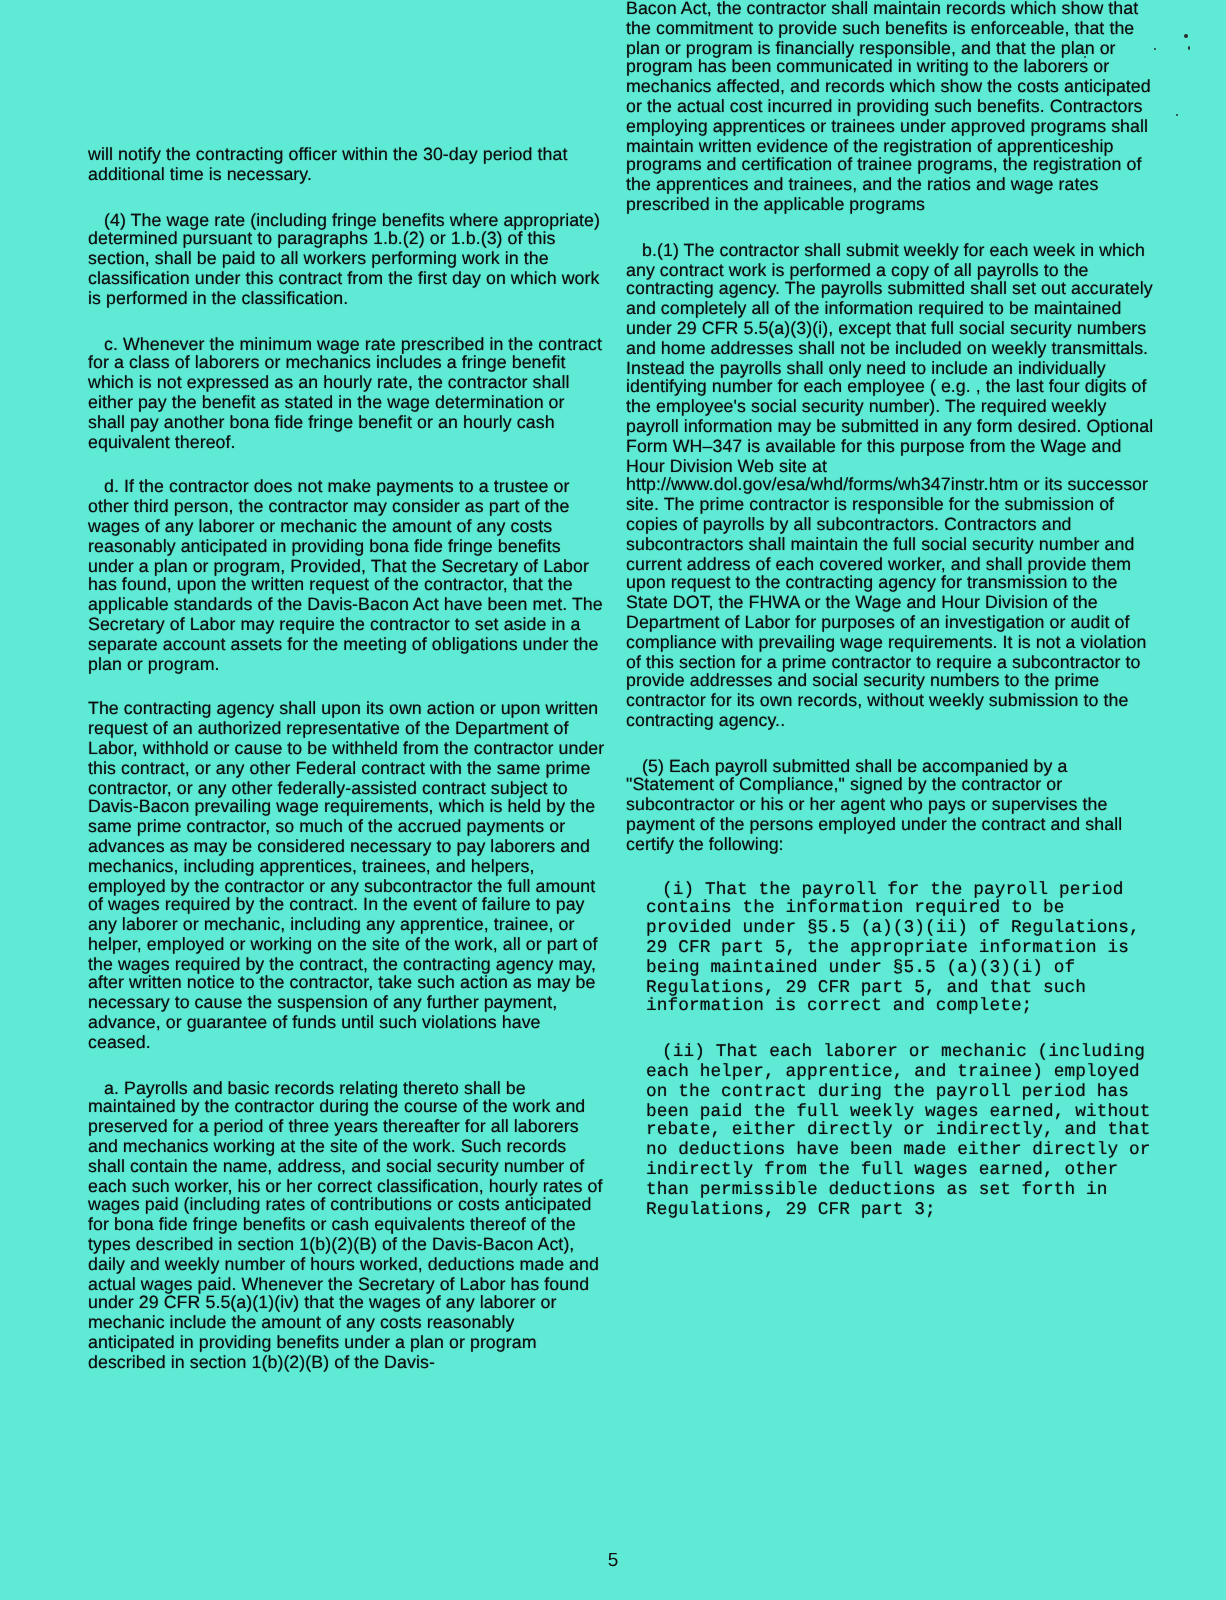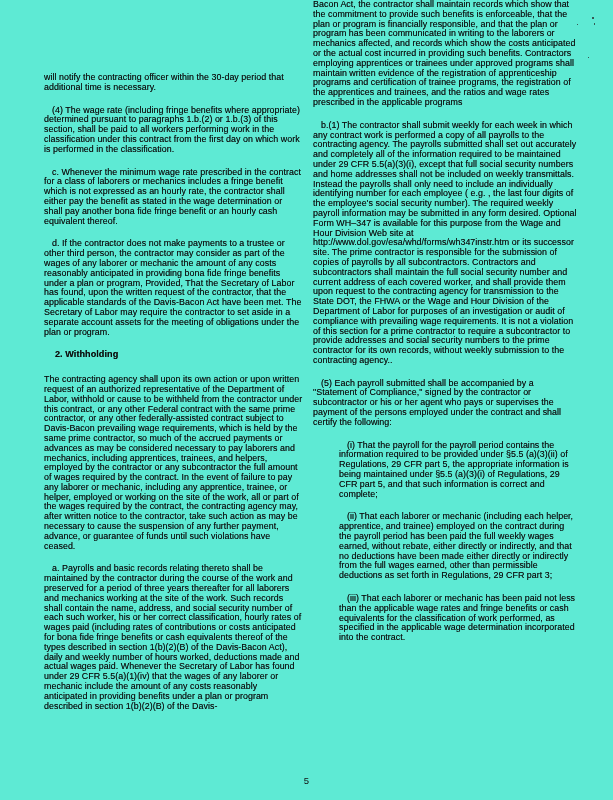--- a/index.html
+++ b/index.html
@@ -29,21 +29,21 @@
     font-size: 8.9px;
     line-height: 9.8px;
     letter-spacing: 0.04px;
     color: #0d0d0d;
     text-shadow: 0 0 0.5px rgba(0,0,0,0.55);
   }
   .col-left  { width: 259px; padding-top: 73px; }
   .col-right { width: 264px; }
   .para { margin: 0 0 13px 0; }
   .fl-indent { text-indent: 8px; }
-  .sub { margin-left: 26px; }
+  .sub { margin-left: 10px; font-family: Liberation Mono, monospace; }
   .heading {
     font-size: 9.1px;
     font-weight: bold;
     margin: 5px 0 15px 11px;
     letter-spacing: 0.05px;
   }
   .page-number {
     position: absolute;
     left: 0;
     right: 0;
@@ -76,31 +76,29 @@
   <span class="speck s4"></span>
   <span class="speck s5"></span>
 
   <div class="columns">
 
     <div class="col col-left">
       <p class="para">will notify the contracting officer within the 30-day period that additional time is necessary.</p>
       <p class="para fl-indent">(4) The wage rate (including fringe benefits where appropriate) determined pursuant to paragraphs 1.b.(2) or 1.b.(3) of this section, shall be paid to all workers performing work in the classification under this contract from the first day on which work is performed in the classification.</p>
       <p class="para fl-indent">c. Whenever the minimum wage rate prescribed in the contract for a class of laborers or mechanics includes a fringe benefit which is not expressed as an hourly rate, the contractor shall either pay the benefit as stated in the wage determination or shall pay another bona fide fringe benefit or an hourly cash equivalent thereof.</p>
       <p class="para fl-indent">d. If the contractor does not make payments to a trustee or other third person, the contractor may consider as part of the wages of any laborer or mechanic the amount of any costs reasonably anticipated in providing bona fide fringe benefits under a plan or program, Provided, That the Secretary of Labor has found, upon the written request of the contractor, that the applicable standards of the Davis-Bacon Act have been met. The Secretary of Labor may require the contractor to set aside in a separate account assets for the meeting of obligations under the plan or program.</p>
-      <h2 class="heading">2. Withholding</h2>
       <p class="para">The contracting agency shall upon its own action or upon written request of an authorized representative of the Department of Labor, withhold or cause to be withheld from the contractor under this contract, or any other Federal contract with the same prime contractor, or any other federally-assisted contract subject to Davis-Bacon prevailing wage requirements, which is held by the same prime contractor, so much of the accrued payments or advances as may be considered necessary to pay laborers and mechanics, including apprentices, trainees, and helpers, employed by the contractor or any subcontractor the full amount of wages required by the contract. In the event of failure to pay any laborer or mechanic, including any apprentice, trainee, or helper, employed or working on the site of the work, all or part of the wages required by the contract, the contracting agency may, after written notice to the contractor, take such action as may be necessary to cause the suspension of any further payment, advance, or guarantee of funds until such violations have ceased.</p>
       <p class="para fl-indent">a. Payrolls and basic records relating thereto shall be maintained by the contractor during the course of the work and preserved for a period of three years thereafter for all laborers and mechanics working at the site of the work. Such records shall contain the name, address, and social security number of each such worker, his or her correct classification, hourly rates of wages paid (including rates of contributions or costs anticipated for bona fide fringe benefits or cash equivalents thereof of the types described in section 1(b)(2)(B) of the Davis-Bacon Act), daily and weekly number of hours worked, deductions made and actual wages paid. Whenever the Secretary of Labor has found under 29 CFR 5.5(a)(1)(iv) that the wages of any laborer or mechanic include the amount of any costs reasonably anticipated in providing benefits under a plan or program described in section 1(b)(2)(B) of the Davis-</p>
     </div>
 
     <div class="col col-right">
       <p class="para">Bacon Act, the contractor shall maintain records which show that the commitment to provide such benefits is enforceable, that the plan or program is financially responsible, and that the plan or program has been communicated in writing to the laborers or mechanics affected, and records which show the costs anticipated or the actual cost incurred in providing such benefits. Contractors employing apprentices or trainees under approved programs shall maintain written evidence of the registration of apprenticeship programs and certification of trainee programs, the registration of the apprentices and trainees, and the ratios and wage rates prescribed in the applicable programs</p>
       <p class="para fl-indent">b.(1) The contractor shall submit weekly for each week in which any contract work is performed a copy of all payrolls to the contracting agency.   The payrolls submitted shall set out accurately and completely all of the information required to be maintained under 29 CFR 5.5(a)(3)(i), except that full social security numbers and home addresses shall not be included on weekly transmittals. Instead the payrolls shall only need to include an individually identifying number for each employee ( e.g. , the last four digits of the employee's social security number). The required weekly payroll information may be submitted in any form desired. Optional Form WH–347 is available for this purpose from the Wage and Hour Division Web site at http://www.dol.gov/esa/whd/forms/wh347instr.htm or its successor site. The prime contractor is responsible for the submission of copies of payrolls by all subcontractors. Contractors and subcontractors shall maintain the full social security number and current address of each covered worker, and shall provide them upon request to the contracting agency for transmission to the State DOT, the FHWA or the Wage and Hour Division of the Department of Labor for purposes of an investigation or audit of compliance with prevailing wage requirements. It is not a violation of this section for a prime contractor to require a subcontractor to provide addresses and social security numbers to the prime contractor for its own records, without weekly submission to the contracting agency..</p>
       <p class="para fl-indent">(5) Each payroll submitted shall be accompanied by a "Statement of Compliance," signed by the contractor or subcontractor or his or her agent who pays or supervises the payment of the persons employed under the contract and shall certify the following:</p>
       <p class="para sub fl-indent">(i) That the payroll for the payroll period contains the information required to be provided under §5.5 (a)(3)(ii) of Regulations, 29 CFR part 5, the appropriate information is being maintained under §5.5 (a)(3)(i) of Regulations, 29 CFR part 5, and that such information is correct and complete;</p>
       <p class="para sub fl-indent">(ii) That each laborer or mechanic (including each helper, apprentice, and trainee) employed on the contract during the payroll period has been paid the full weekly wages earned, without rebate, either directly or indirectly, and that no deductions have been made either directly or indirectly from the full wages earned, other than permissible deductions as set forth in Regulations, 29 CFR part 3;</p>
-      <p class="para sub fl-indent">(iii) That each laborer or mechanic has been paid not less than the applicable wage rates and fringe benefits or cash equivalents for the classification of work performed, as specified in the applicable wage determination incorporated into the contract.</p>
     </div>
 
   </div>
 
   <div class="page-number">5</div>
 
 </div>
 
 </body></html>

